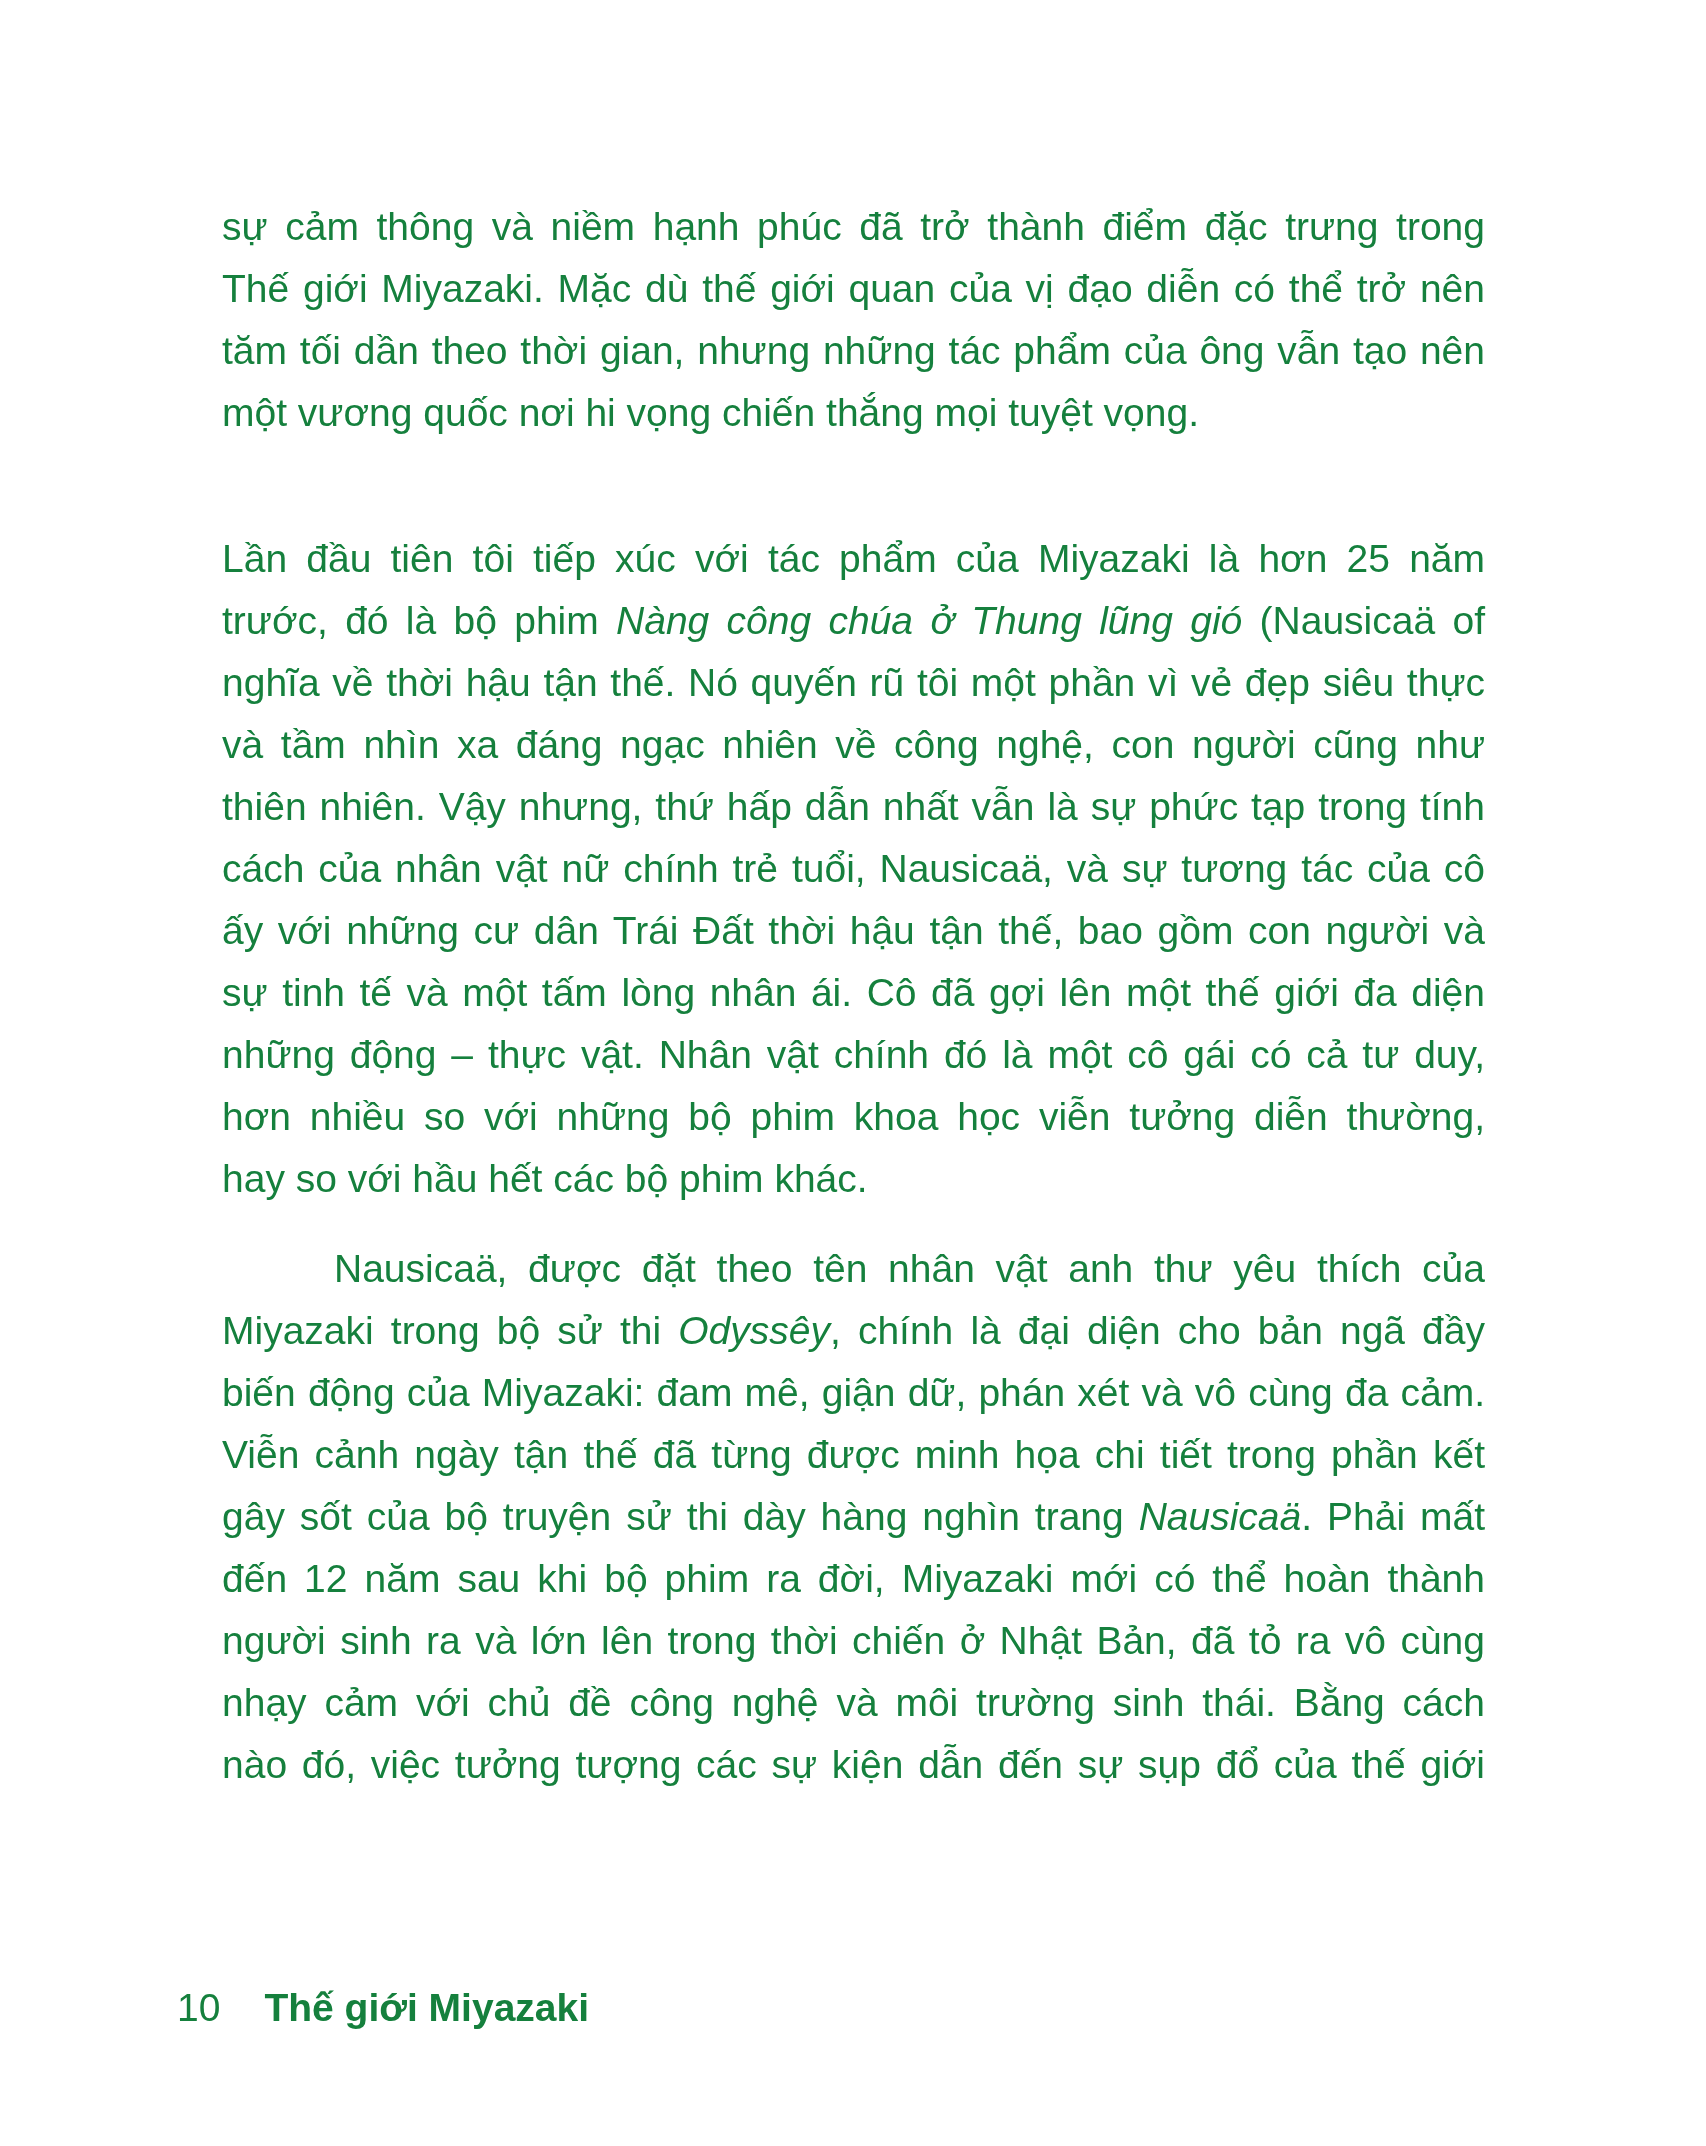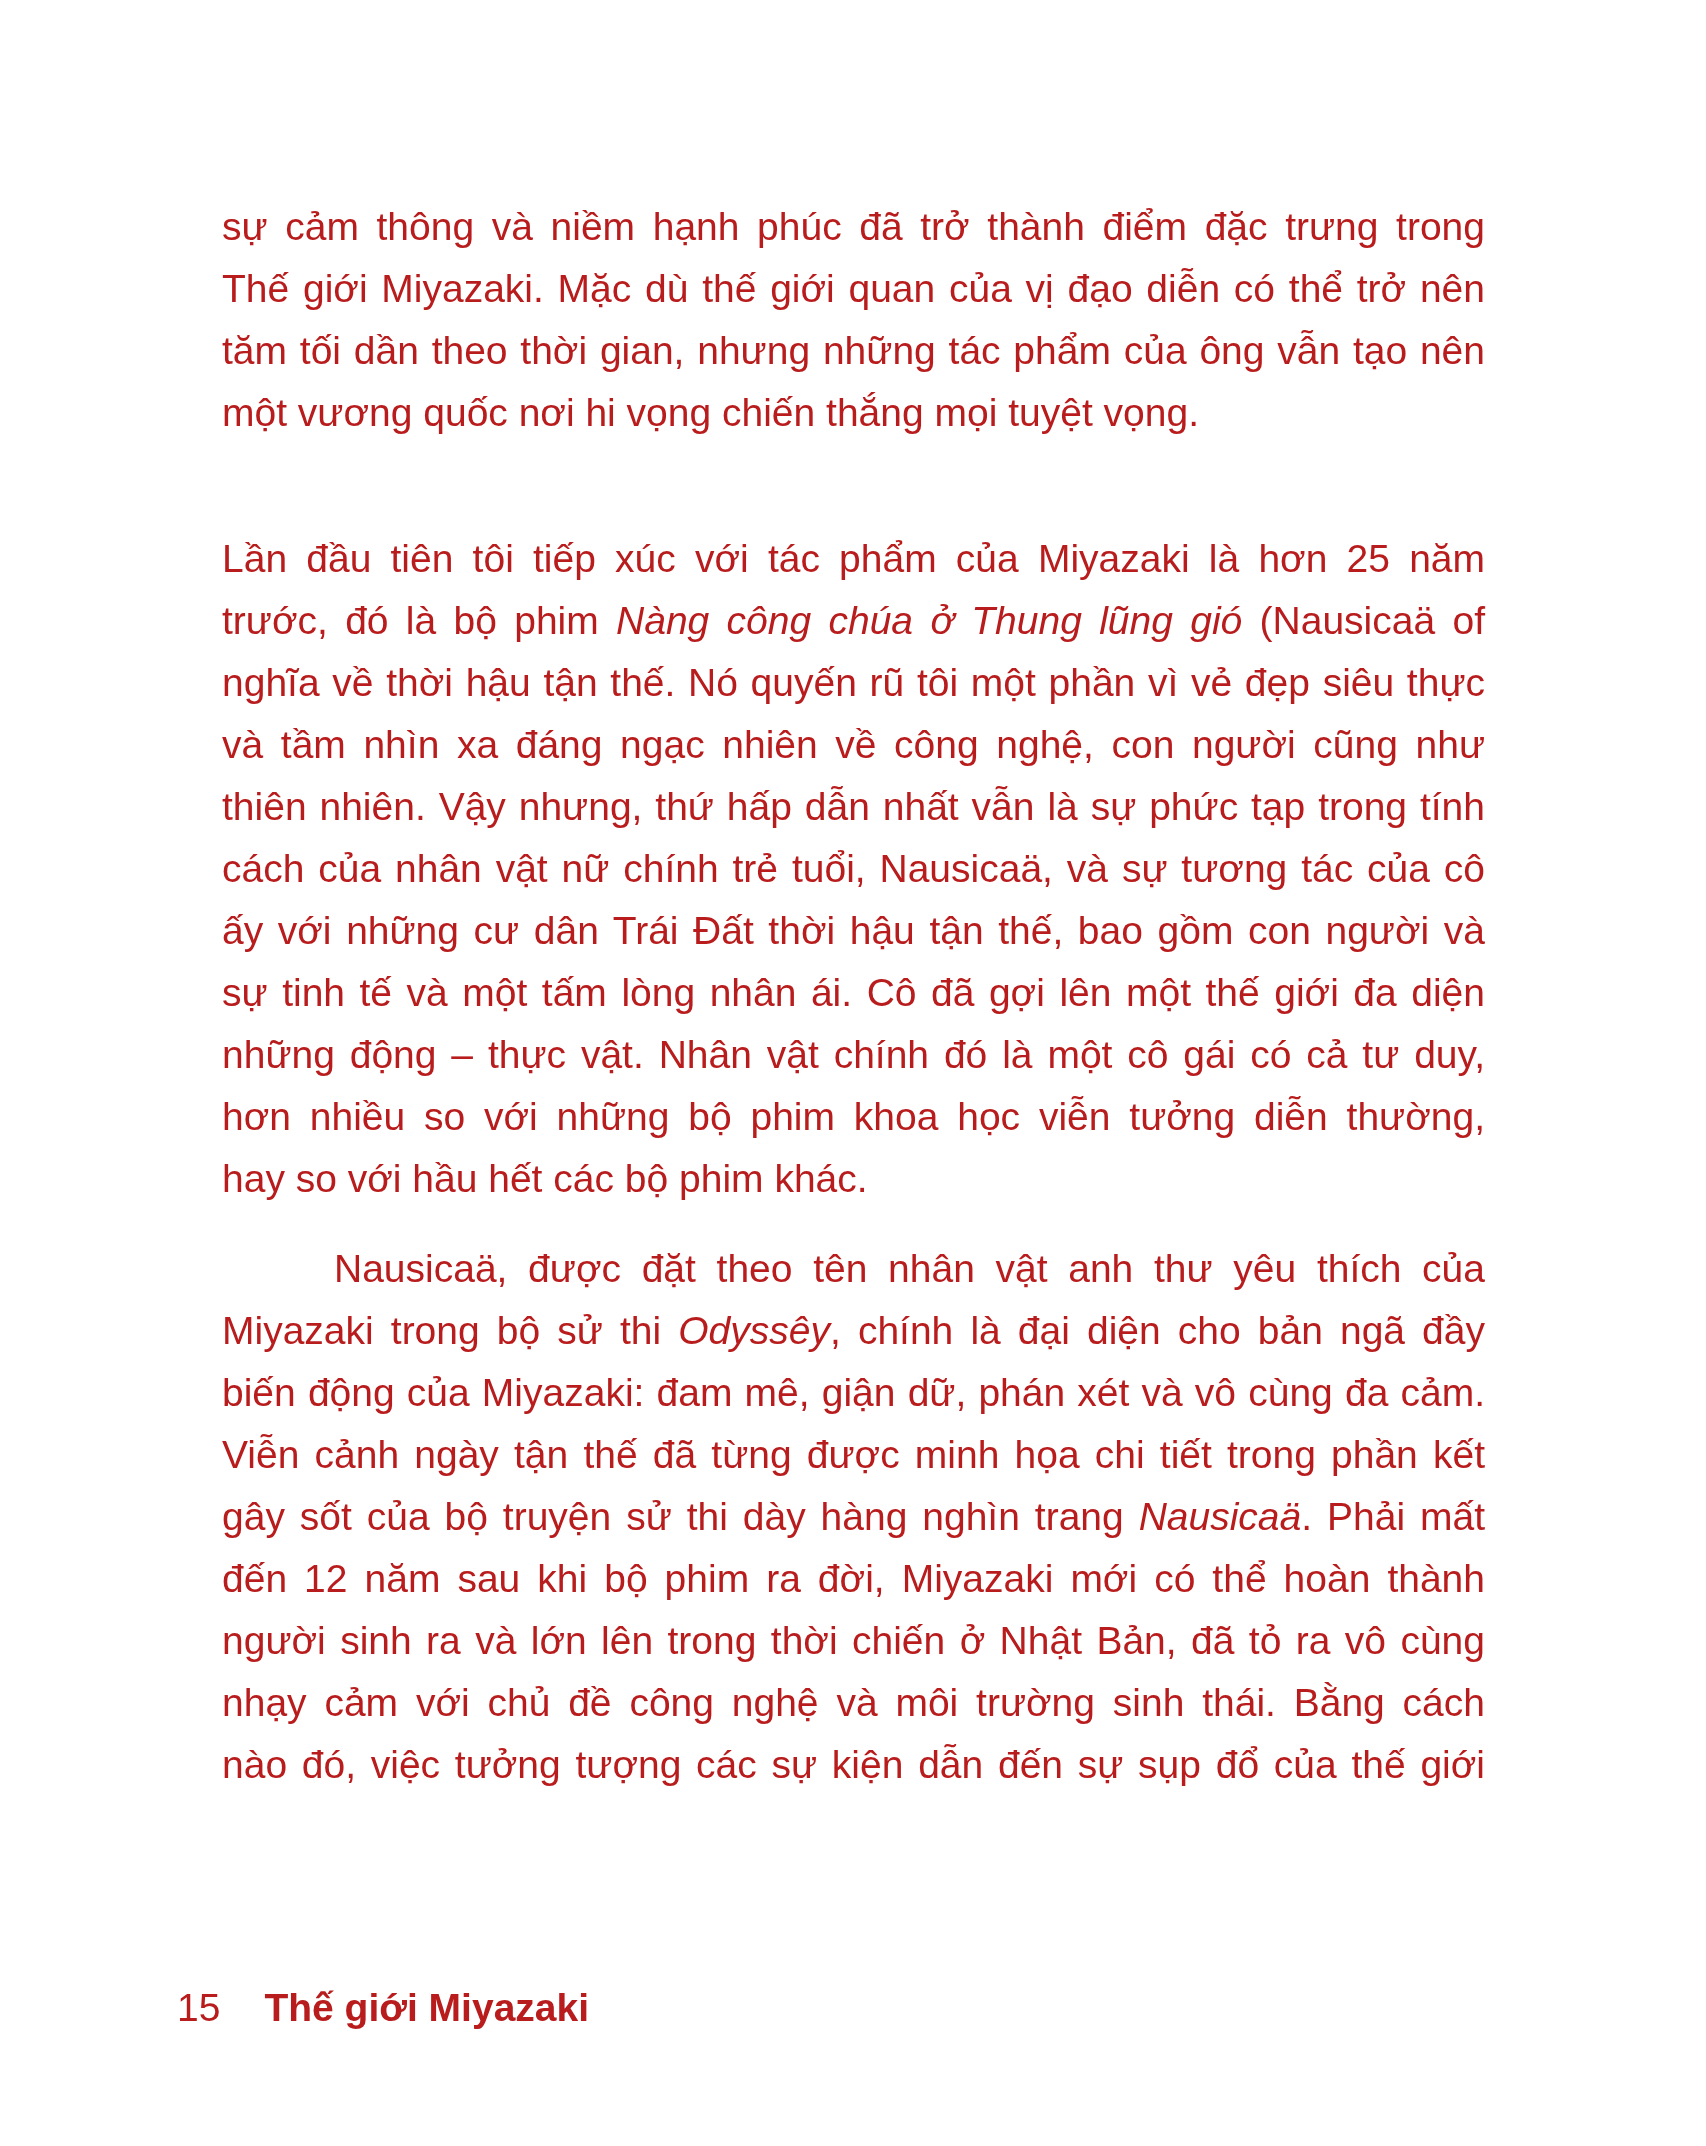--- a/index.html
+++ b/index.html
@@ -7,21 +7,21 @@
     padding: 0;
     background: #ffffff;
   }
   .page {
     position: relative;
     width: 1576px;
     height: 2147px;
     background: #ffffff;
     overflow: hidden;
     font-family: "Liberation Sans", "DejaVu Sans", sans-serif;
-    color: #b91c1c;
+    color: #15803d;
   }
   .body-text {
     position: absolute;
     left: 222px;
     top: 196px;
     width: 1263px;
     font-size: 39px;
     line-height: 62px;
   }
   .para {
@@ -91,17 +91,17 @@
       <div class="line"><span>gây sốt của bộ truyện sử thi dày hàng nghìn trang </span><span class="it">Nausicaä</span><span>. Phải mất</span></div>
       <div class="line"><span>đến 12 năm sau khi bộ phim ra đời, Miyazaki mới có thể hoàn thành</span></div>
       <div class="line"><span>người sinh ra và lớn lên trong thời chiến ở Nhật Bản, đã tỏ ra vô cùng</span></div>
       <div class="line"><span>nhạy cảm với chủ đề công nghệ và môi trường sinh thái. Bằng cách</span></div>
       <div class="line"><span>nào đó, việc tưởng tượng các sự kiện dẫn đến sự sụp đổ của thế giới</span></div>
     </div>
 
   </div>
 
   <div class="footer">
-    <span class="footer-num">15</span><span class="footer-title">Thế giới Miyazaki</span>
+    <span class="footer-num">10</span><span class="footer-title">Thế giới Miyazaki</span>
   </div>
 
 </div>
 
 
 </body></html>

